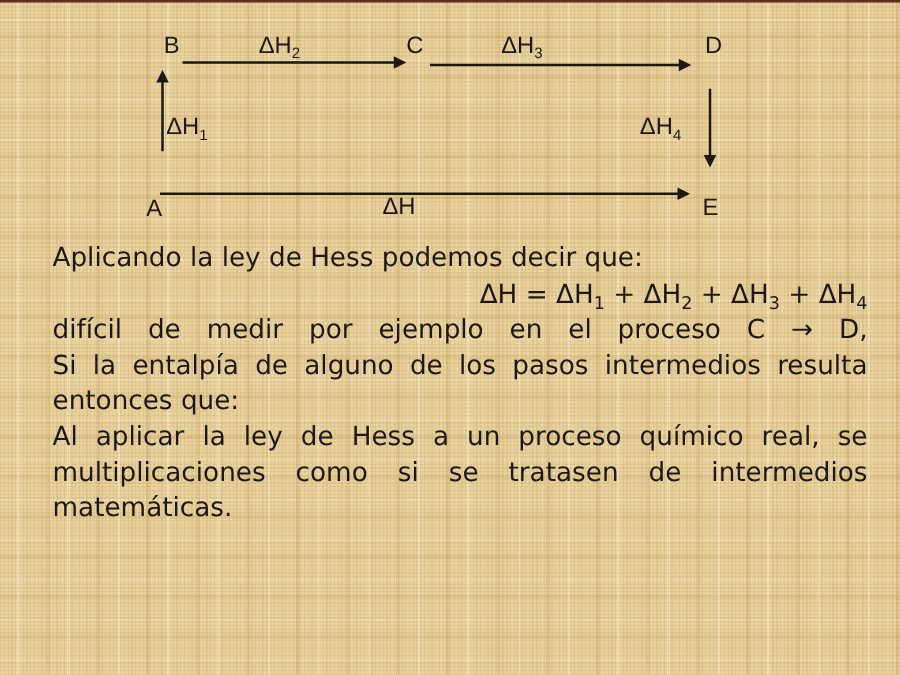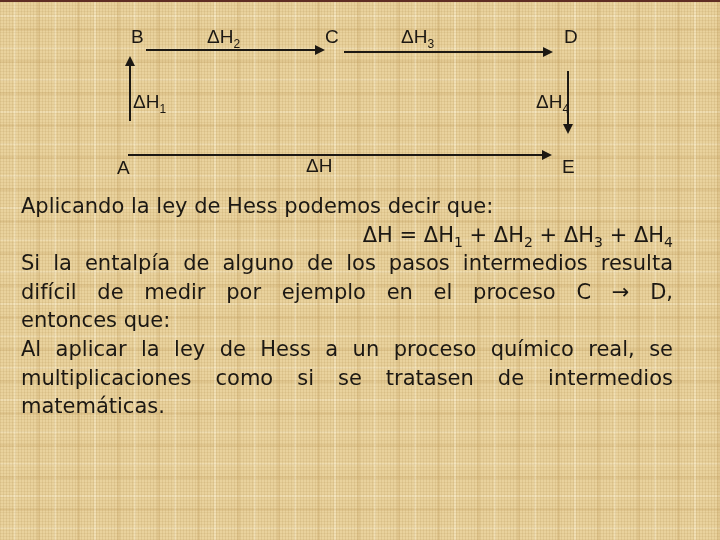--- a/index.html
+++ b/index.html
@@ -35,21 +35,21 @@
   }
   .dl sub{font-size:12px;line-height:0;}
   .line-h{position:absolute;height:2px;background:var(--ink);}
   .line-v{position:absolute;width:2px;background:var(--ink);}
   .tri{position:absolute;width:0;height:0;}
   .tri-right{border-top:5px solid transparent;border-bottom:5px solid transparent;border-left:10px solid var(--ink);}
   .tri-up{border-left:5px solid transparent;border-right:5px solid transparent;border-bottom:10px solid var(--ink);}
   .tri-down{border-left:5px solid transparent;border-right:5px solid transparent;border-top:10px solid var(--ink);}
   
   .bodytext{
-    position:absolute;left:21px;top:192px;width:652px;
+    position:absolute;left:42px;top:192px;width:652px;
     font-size:21px;line-height:28.6px;color:var(--ink);
   }
   .tl{min-height:28.6px;}
   .just{text-align:justify;text-align-last:justify;}
   .left{text-align:left;}
   .eq{text-align:right;}
   .eq sub{font-size:14px;line-height:0;}
 </style>
 </head>
 <body>
@@ -61,21 +61,21 @@
 
     <span class="dl" style="left:131px;top:27px">B</span>
     <span class="dl" style="left:325px;top:27px">C</span>
     <span class="dl" style="left:564px;top:27px">D</span>
     <span class="dl" style="left:117px;top:158px">A</span>
     <span class="dl" style="left:562px;top:157px">E</span>
 
     <span class="dl" style="left:207px;top:27px"><span>ΔH</span><sub>2</sub></span>
     <span class="dl" style="left:401px;top:27px"><span>ΔH</span><sub>3</sub></span>
     <span class="dl" style="left:133px;top:92px"><span>ΔH</span><sub>1</sub></span>
-    <span class="dl" style="left:536px;top:92px;width:38px;text-align:left"><span>ΔH</span><sub>4</sub></span>
+    <span class="dl" style="left:507px;top:92px;width:38px;text-align:right"><span>ΔH</span><sub>4</sub></span>
     <span class="dl" style="left:306px;top:156px">ΔH</span>
 
     <div class="line-h" style="left:146px;top:49px;width:170px"></div>
     <span class="tri tri-right" style="left:315px;top:45px"></span>
 
     <div class="line-h" style="left:344px;top:51px;width:200px"></div>
     <span class="tri tri-right" style="left:543px;top:47px"></span>
 
     <div class="line-v" style="left:129px;top:64px;height:57px"></div>
     <span class="tri tri-up" style="left:125px;top:56px"></span>
@@ -85,22 +85,22 @@
 
     <div class="line-h" style="left:128px;top:154px;width:415px"></div>
     <span class="tri tri-right" style="left:542px;top:150px"></span>
   </div>
 
   <div class="bodytext">
     <div class="tl left">Aplicando la ley de Hess podemos decir que:</div>
 
     <div class="tl eq"><span>ΔH = ΔH</span><sub>1</sub><span> + ΔH</span><sub>2</sub><span> + ΔH</span><sub>3</sub><span> + ΔH</span><sub>4</sub></div>
 
+    <div class="tl just">difícil de medir por ejemplo en el proceso C → D,</div>
     <div class="tl just">Si la entalpía de alguno de los pasos intermedios resulta</div>
-    <div class="tl just">difícil de medir por ejemplo en el proceso C → D,</div>
     <div class="tl left">entonces que:</div>
 
 
     <div class="tl just">Al aplicar la ley de Hess a un proceso químico real, se</div>
     <div class="tl just">multiplicaciones como si se tratasen de intermedios</div>
     <div class="tl left">matemáticas.</div>
   </div>
 </div>
 
 </body></html>

